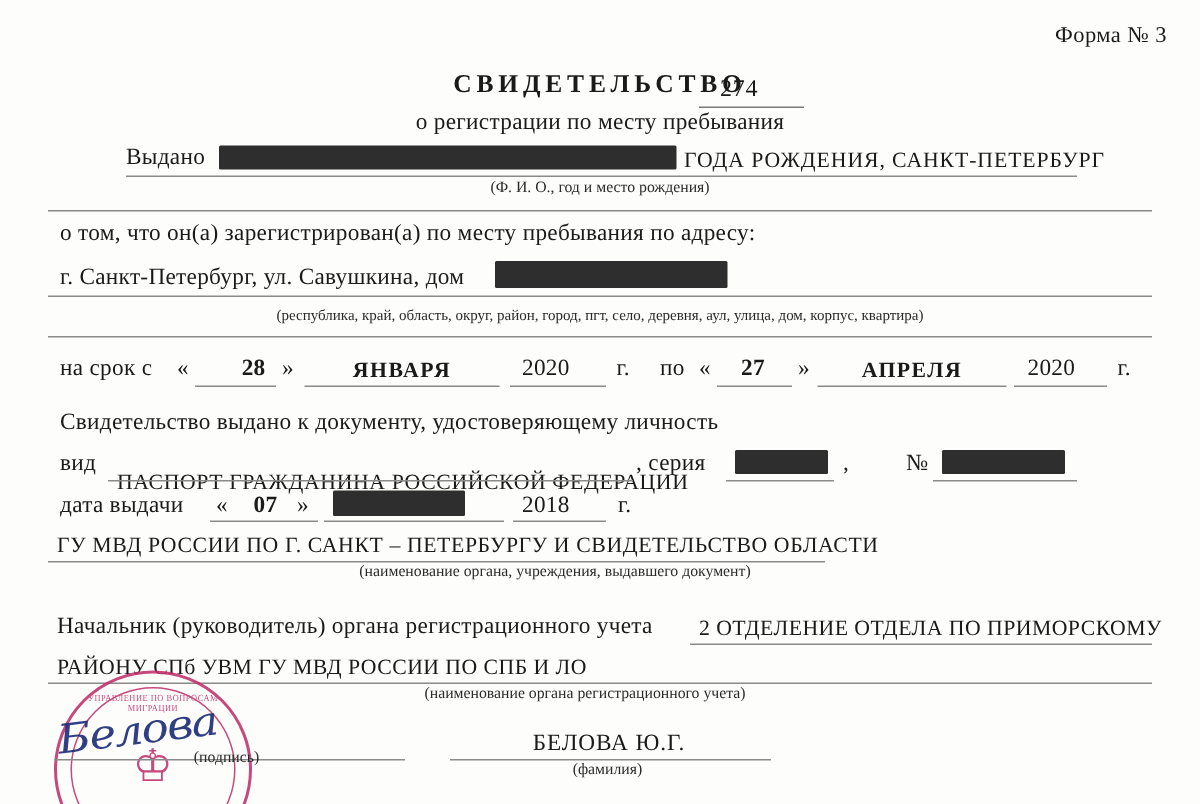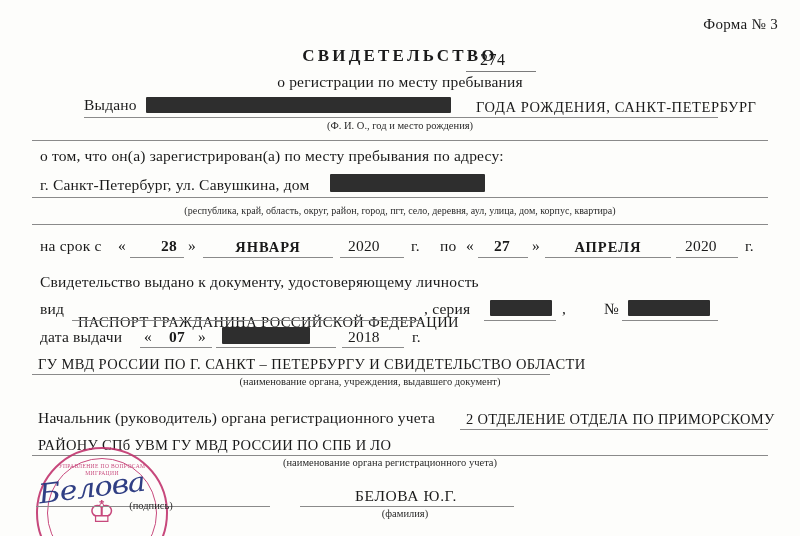--- a/index.html
+++ b/index.html
@@ -150,21 +150,21 @@
   <div class="title">
     <span class="title-inner">СВИДЕТЕЛЬСТВО</span>
   </div>
   <div class="doc-number">274</div>
   <div class="doc-number-rule"></div>
 
   <div class="subtitle">о регистрации по месту пребывания</div>
 
   <div class="abs lbl" style="left:84px; top:96px;">Выдано</div>
   <div class="abs redact" style="left:146px; top:97px; width:305px; height:16px;"></div>
-  <div class="abs sp-txt" style="left:476px; top:99px;">ГОДА РОЖДЕНИЯ, САНКТ-ПЕТЕРБУРГ</div>
+  <div class="abs sp-txt" style="left:456px; top:99px;">ГОДА РОЖДЕНИЯ, САНКТ-ПЕТЕРБУРГ</div>
   <div class="rule" style="left:84px; top:117px; width:634px;"></div>
 
   <div class="abs caption" style="left:200px; top:120px; width:400px;">(Ф. И. О., год и место рождения)</div>
   <div class="rule" style="left:32px; top:140px; width:736px;"></div>
 
   <div class="abs lbl" style="left:40px; top:147px;text-align:center;">о том, что он(а) зарегистрирован(а) по месту пребывания по адресу:</div>
 
   <div class="abs lbl" style="left:40px; top:176px;">г. Санкт-Петербург, ул. Савушкина, дом</div>
   <div class="abs redact" style="left:330px; top:174px; width:155px; height:18px;"></div>
   <div class="rule" style="left:32px; top:197px; width:736px;"></div>

